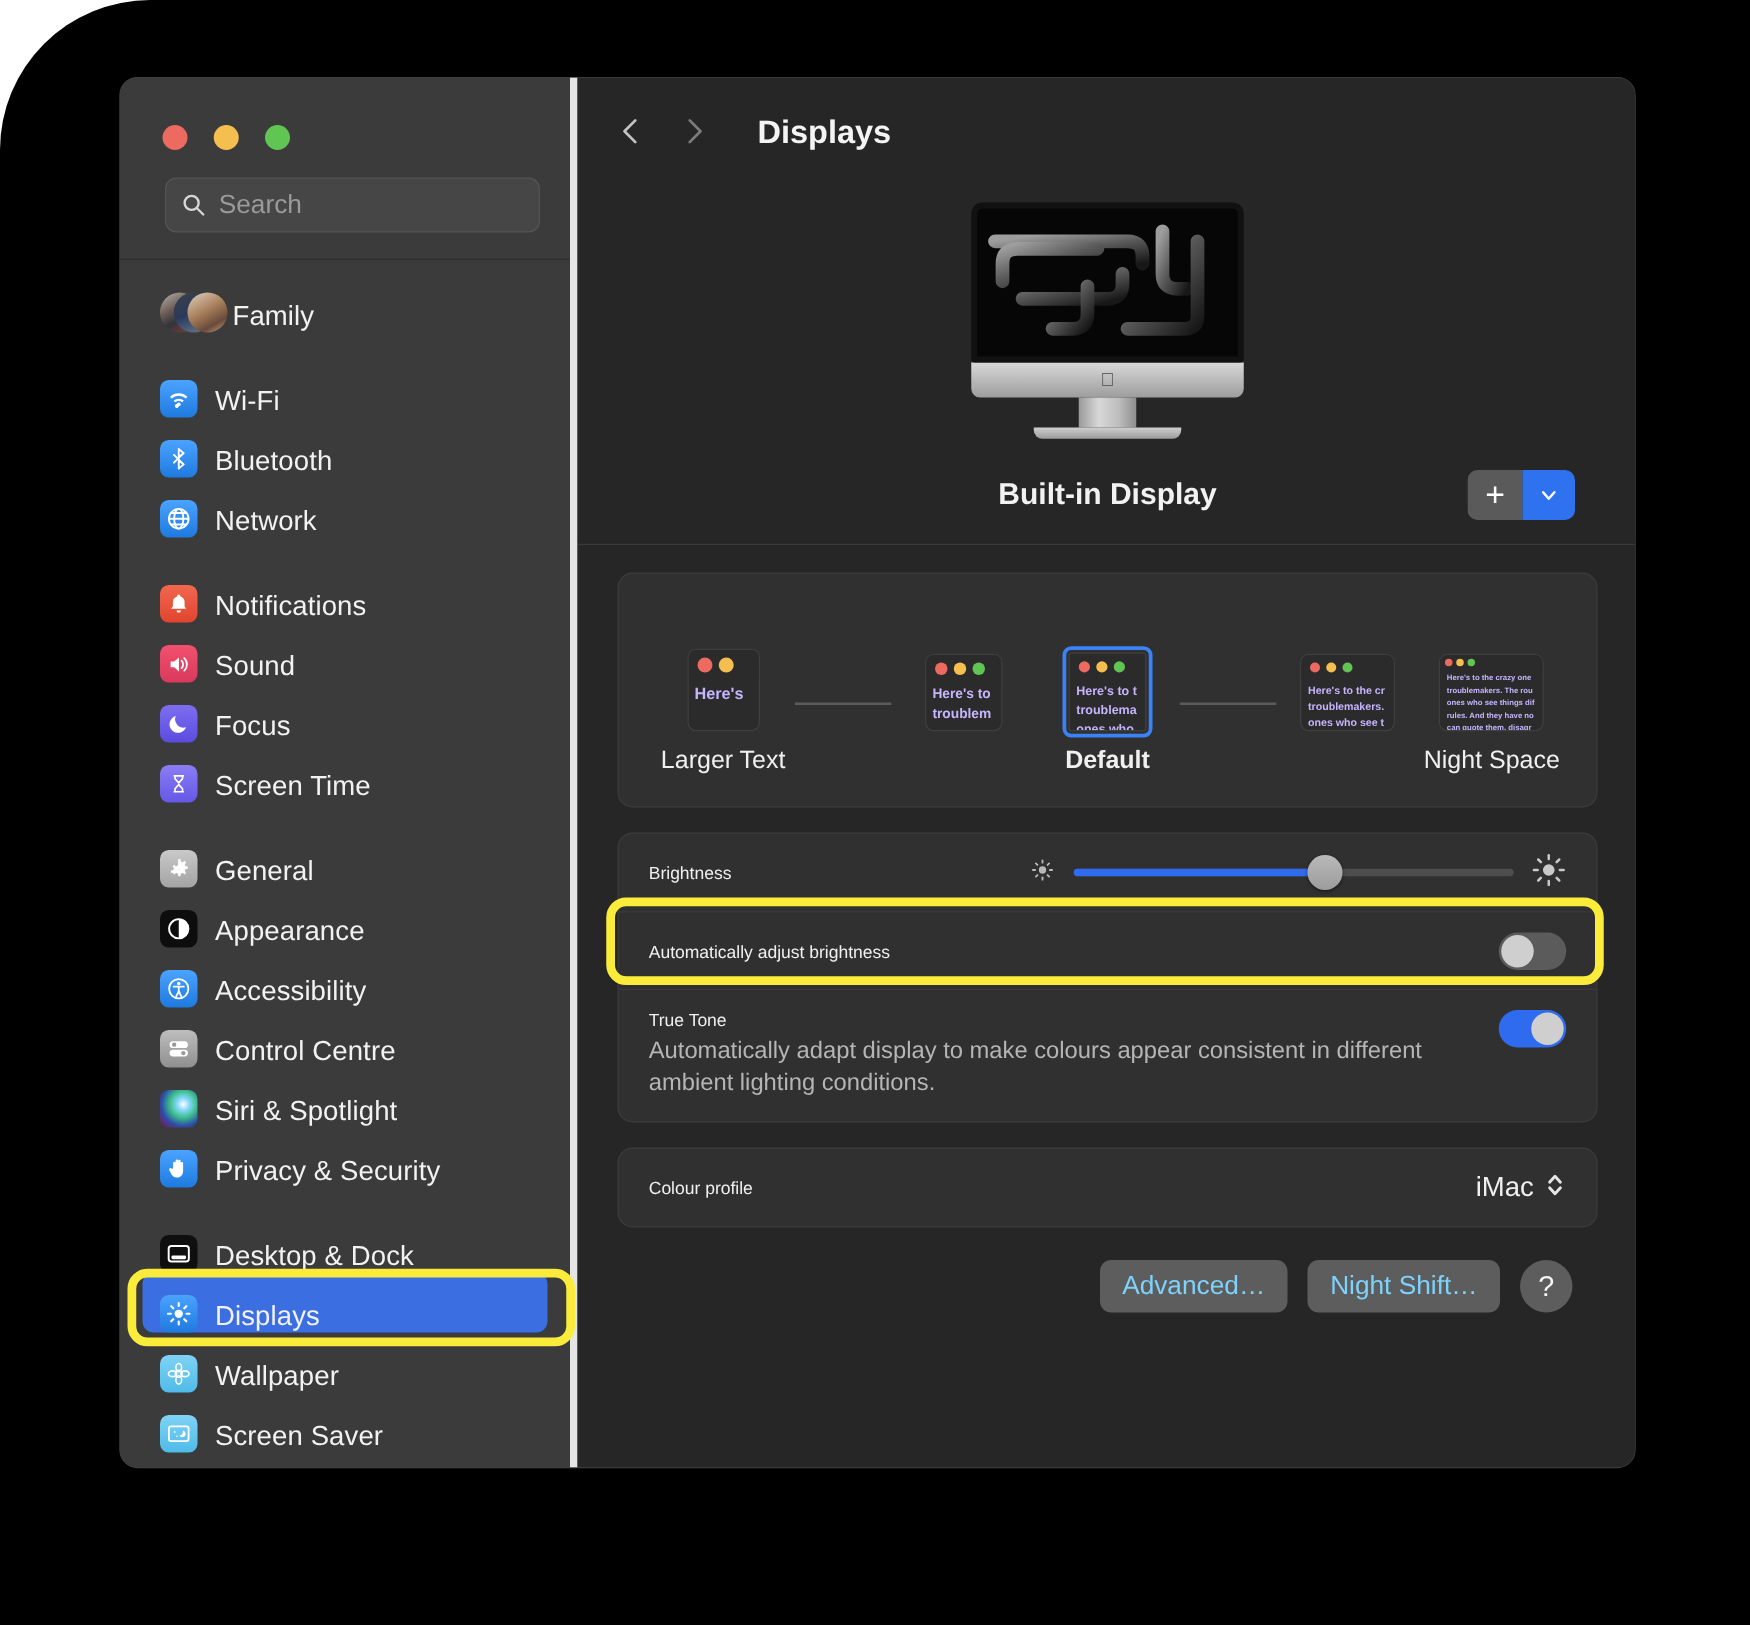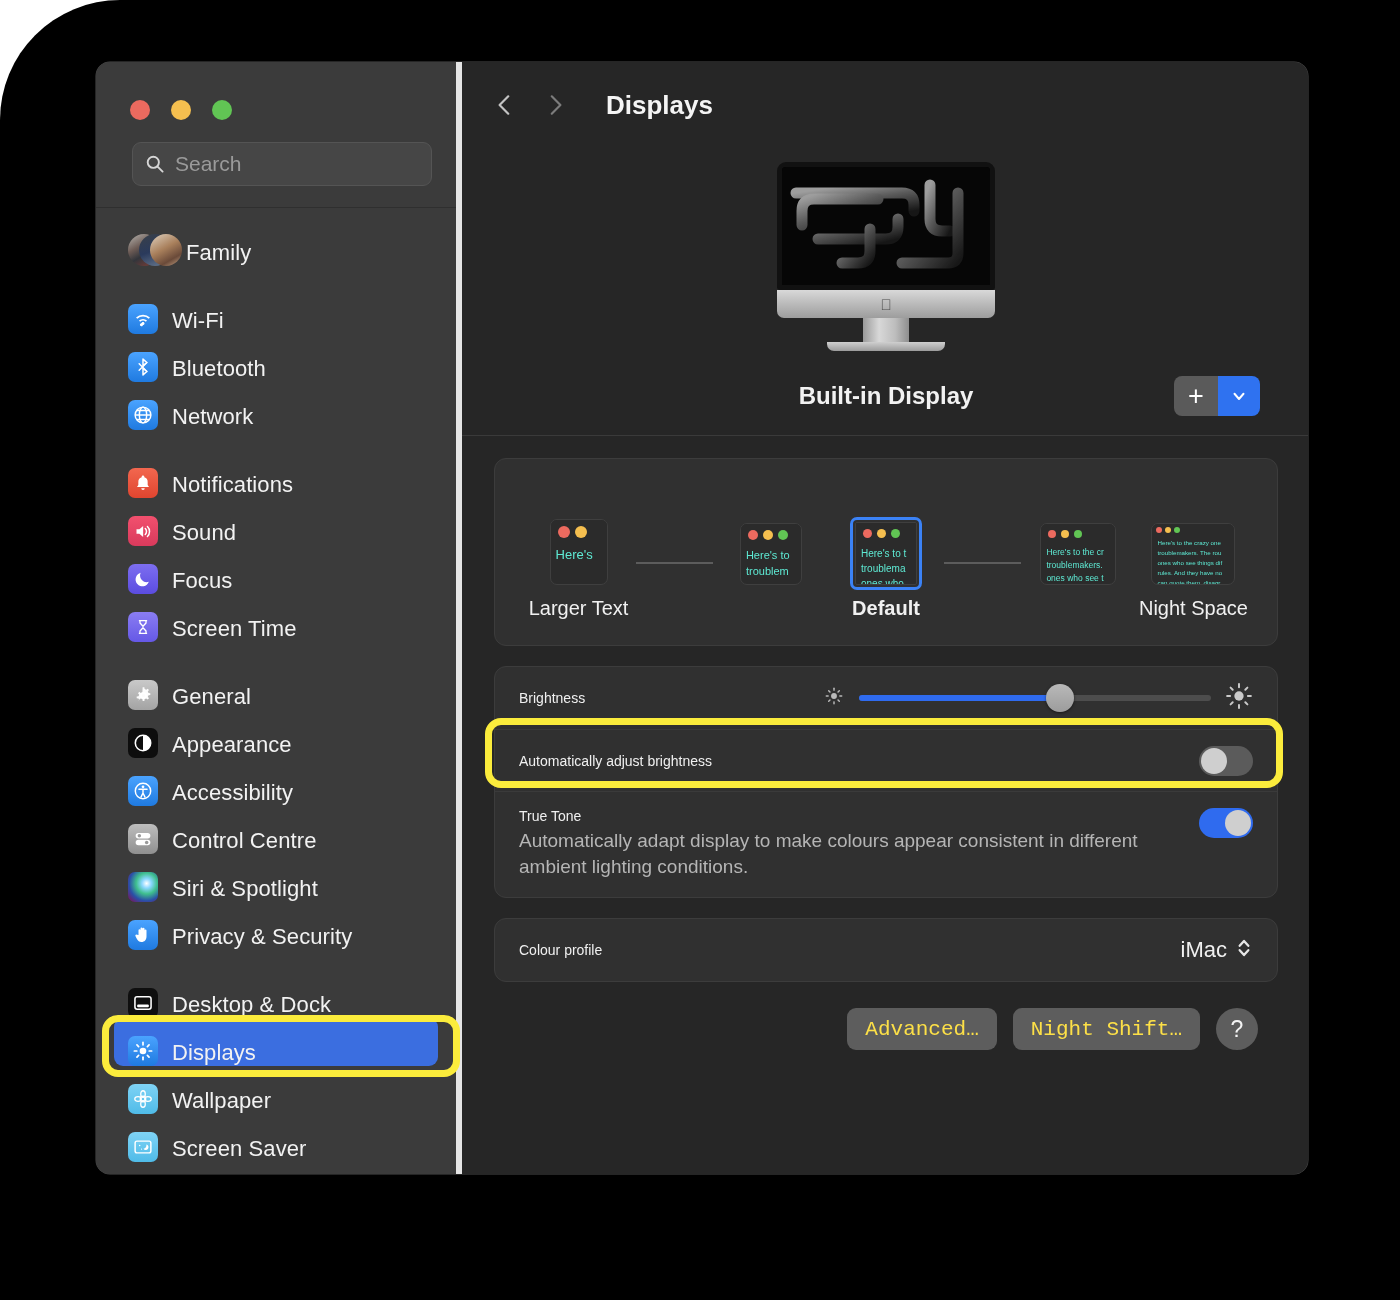--- a/index.html
+++ b/index.html
@@ -209,21 +209,21 @@
   .thumb {
     background: #2b2b2b;
     border-radius: 7px;
     overflow: hidden;
     position: relative;
     border: 1px solid #3f3f3f;
   }
   .thumb.sel { outline: 3px solid #3b82f6; outline-offset: 2px; border-radius: 2px; }
   .tbar { display: flex; align-items: center; gap: 5px; padding: 6px 7px; background: #2b2b2b; }
   .tbar i { display:block; border-radius: 50%; }
-  .tbody { padding: 2px 5px 4px 5px; color: #5eead4; overflow: hidden; }
+  .tbody { padding: 2px 5px 4px 5px; color: #c4b5fd; overflow: hidden; font-weight: bold; }
   .tbody div { white-space: nowrap; overflow: hidden; }
 
   .scale-label { font-size: 20px; color: #f0f0f0; margin-top: 12px; height: 26px; }
   .scale-label.bold { font-weight: bold; }
   .tick { width: 86px; height: 2px; background: #5c5c5c; margin-top: 22px; align-self: center; }
 
   
   .group-card {
     background: #303030;
     border: 1px solid #3c3c3c;
@@ -264,25 +264,25 @@
   .stepper { display: flex; align-items: center; gap: 8px; }
   .stepper-val { font-size: 22px; color: #f0f0f0; }
 
   .footer-btns {
     display: flex; align-items: center; justify-content: flex-end;
     gap: 16px; padding: 26px 20px 0 0;
   }
   .btn {
     height: 42px; border-radius: 9px;
     background: #5d5d5d;
-    color: #fde047; font-size: 21px;
+    color: #7dd3fc; font-size: 21px;
     display: flex; align-items: center; justify-content: center;
     padding: 0 18px;
     border: 0;
-    font-family: Liberation Mono, monospace;
+    font-family: Liberation Sans, sans-serif;
   }
   .btn-help {
     width: 42px; height: 42px; border-radius: 50%;
     background: #5d5d5d; color: #f4f4f4; font-size: 23px;
     display: flex; align-items: center; justify-content: center;
   }
 </style>
 </head>
 <body>
 

